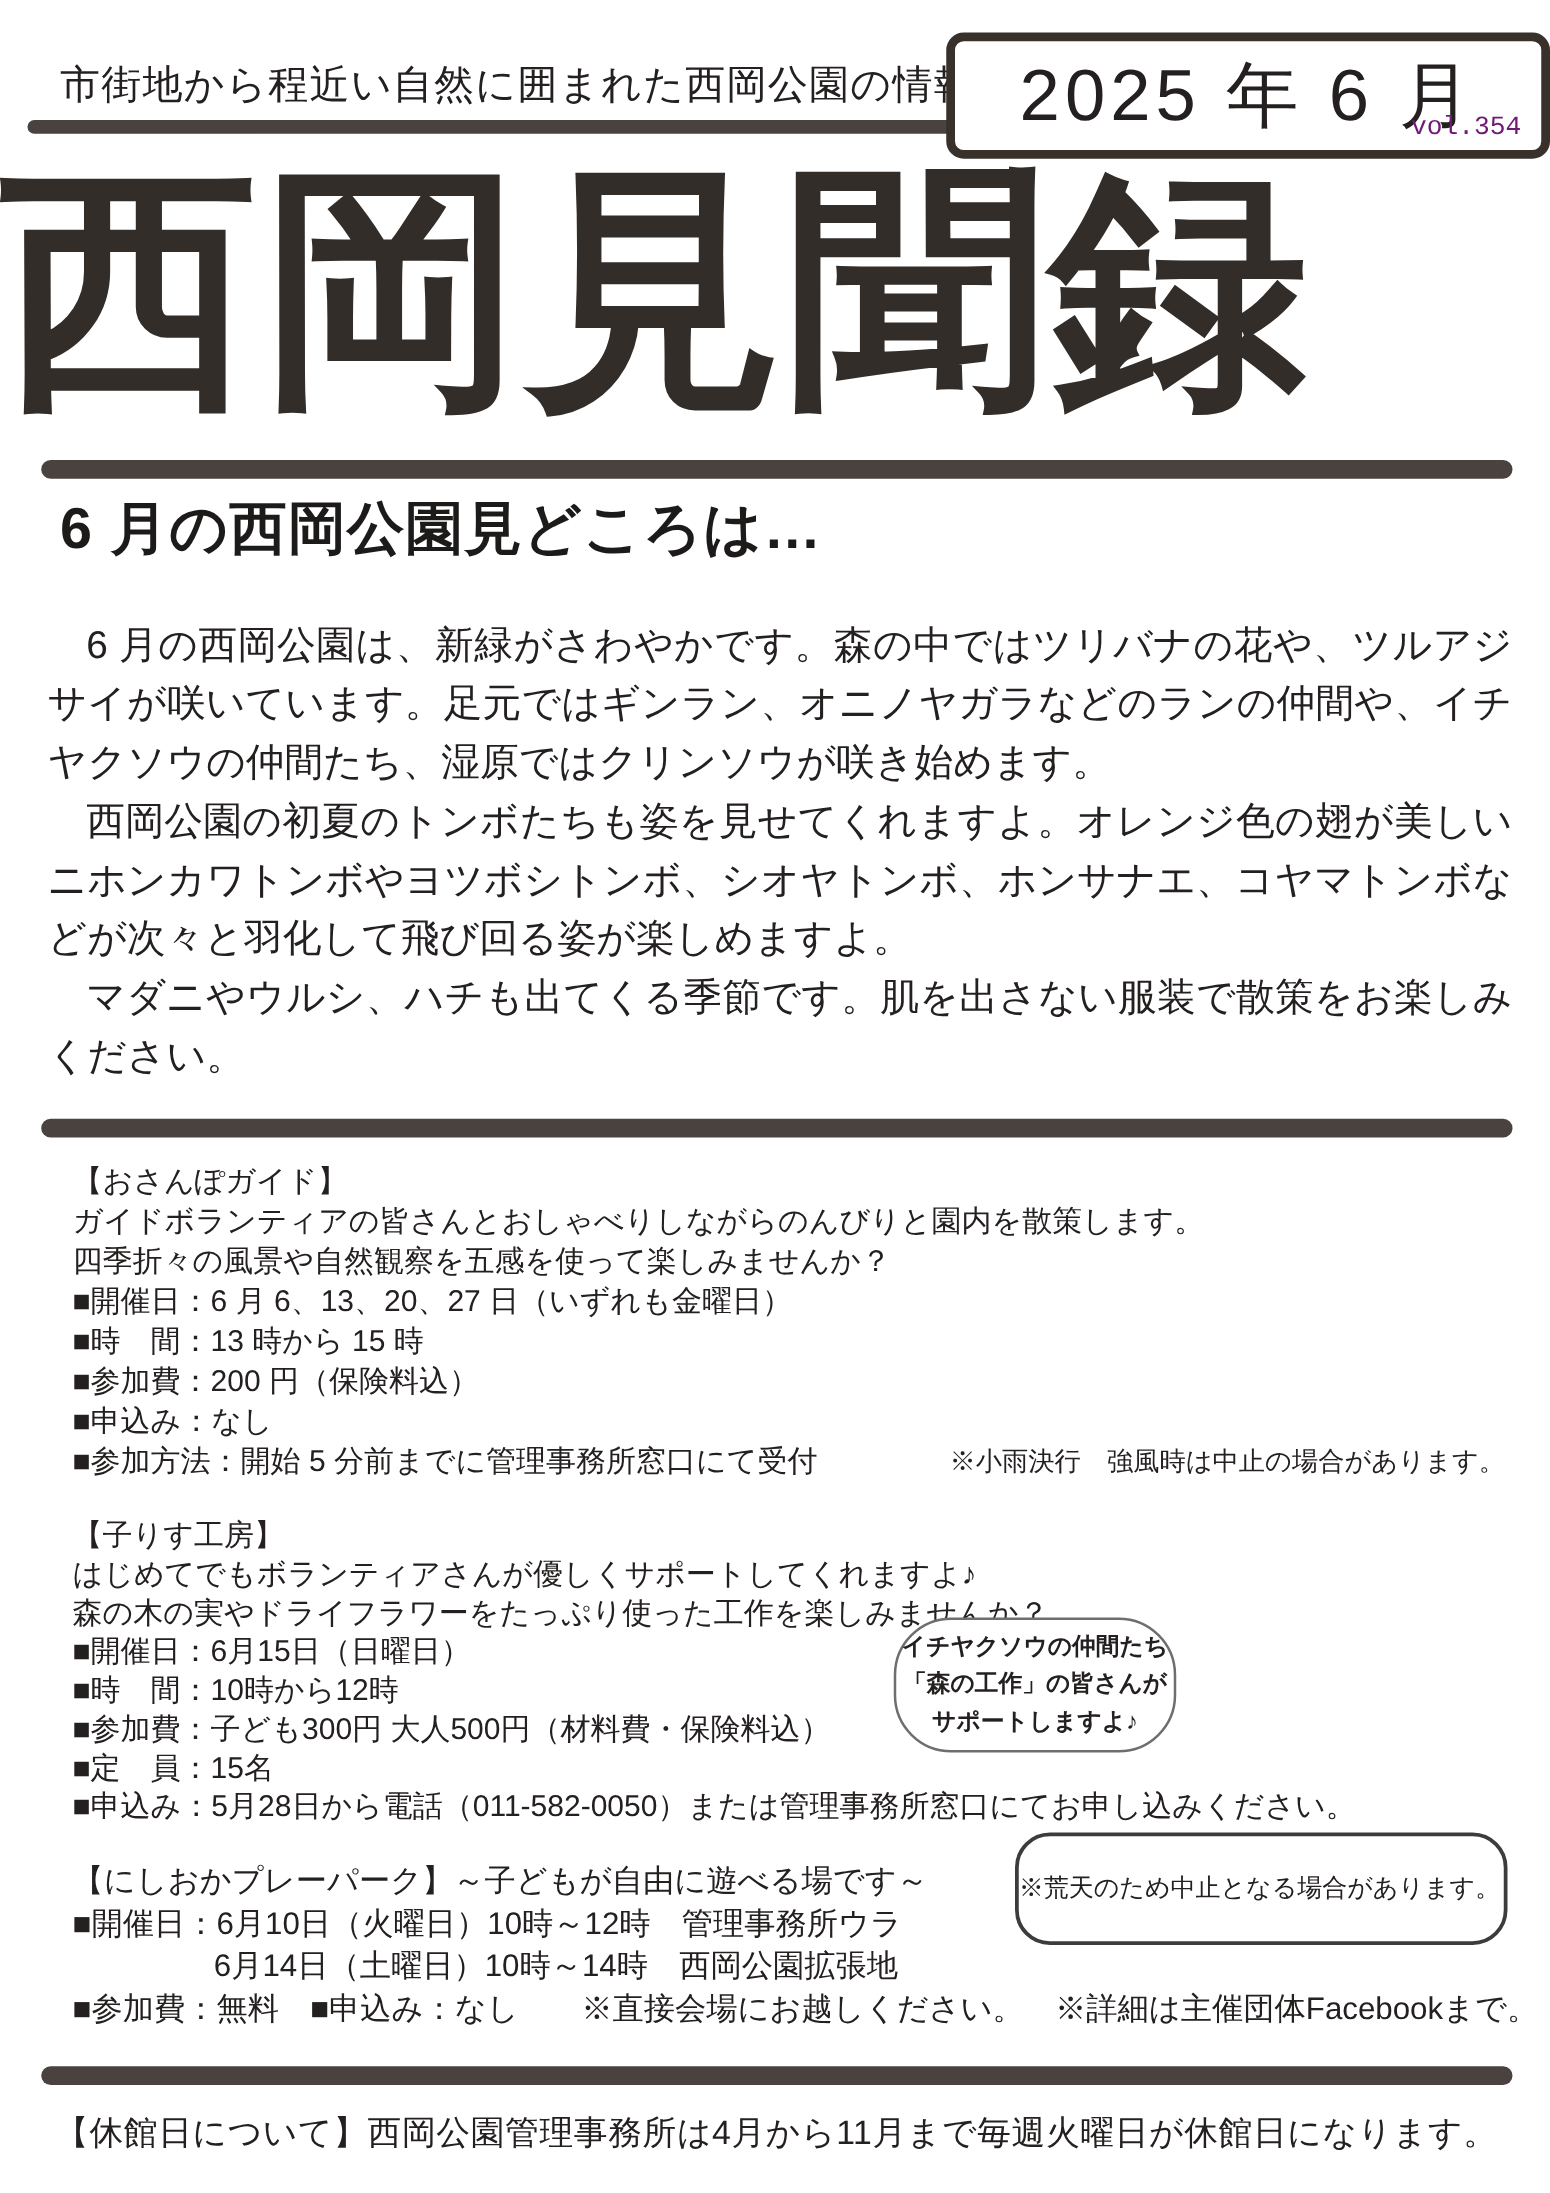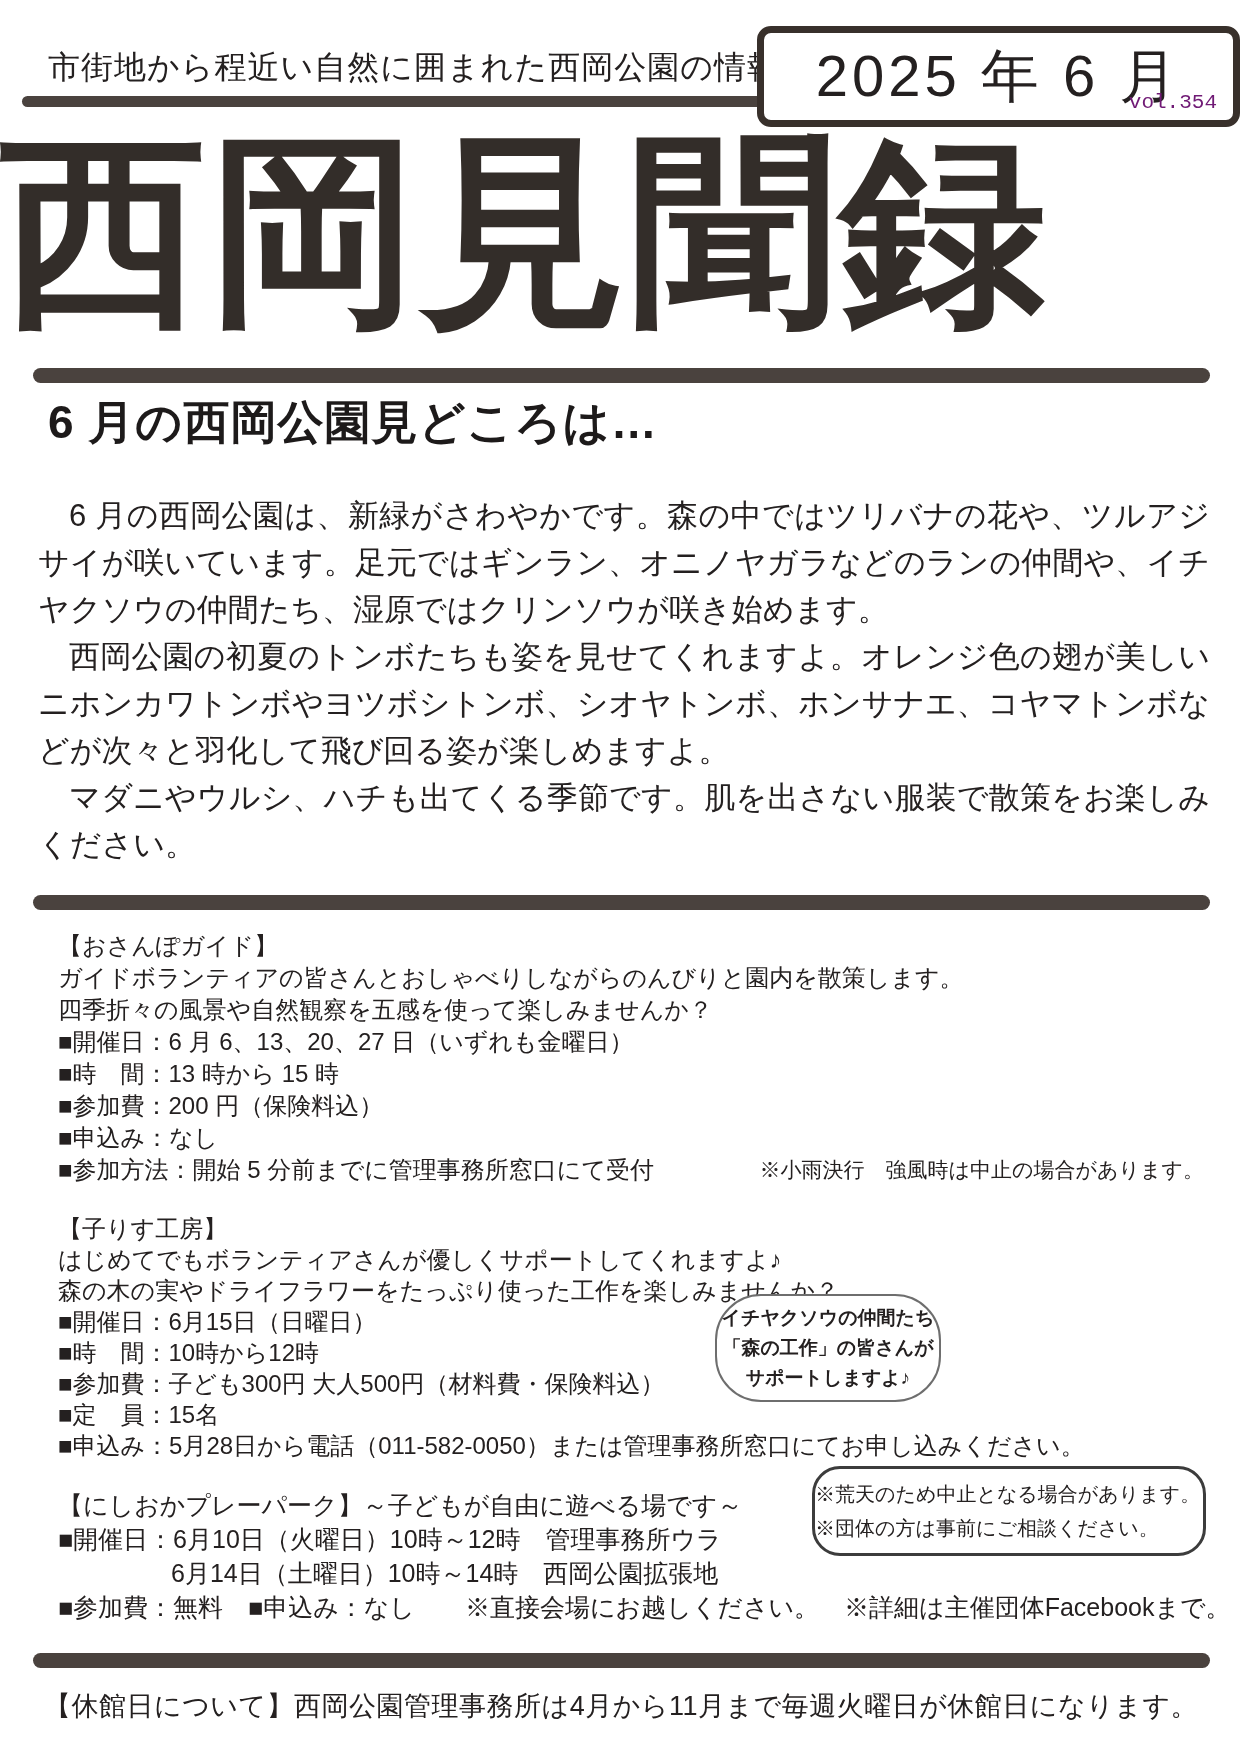--- a/index.html
+++ b/index.html
@@ -144,20 +144,19 @@
   </div>
 
   <div class="bubble">
     <div>イチヤクソウの仲間たち</div>
     <div>「森の工作」の皆さんが</div>
     <div>サポートしますよ♪</div>
   </div>
 
   <div class="notice-box">
     <div>※荒天のため中止となる場合があります。</div>
-    <div>※団体の方は事前にご相談ください。</div>
   </div>
 
   <div class="bar bar3"></div>
 
   <div class="footer-text">【休館日について】西岡公園管理事務所は4月から11月まで毎週火曜日が休館日になります。</div>
 
 </div>
 
 </body></html>

